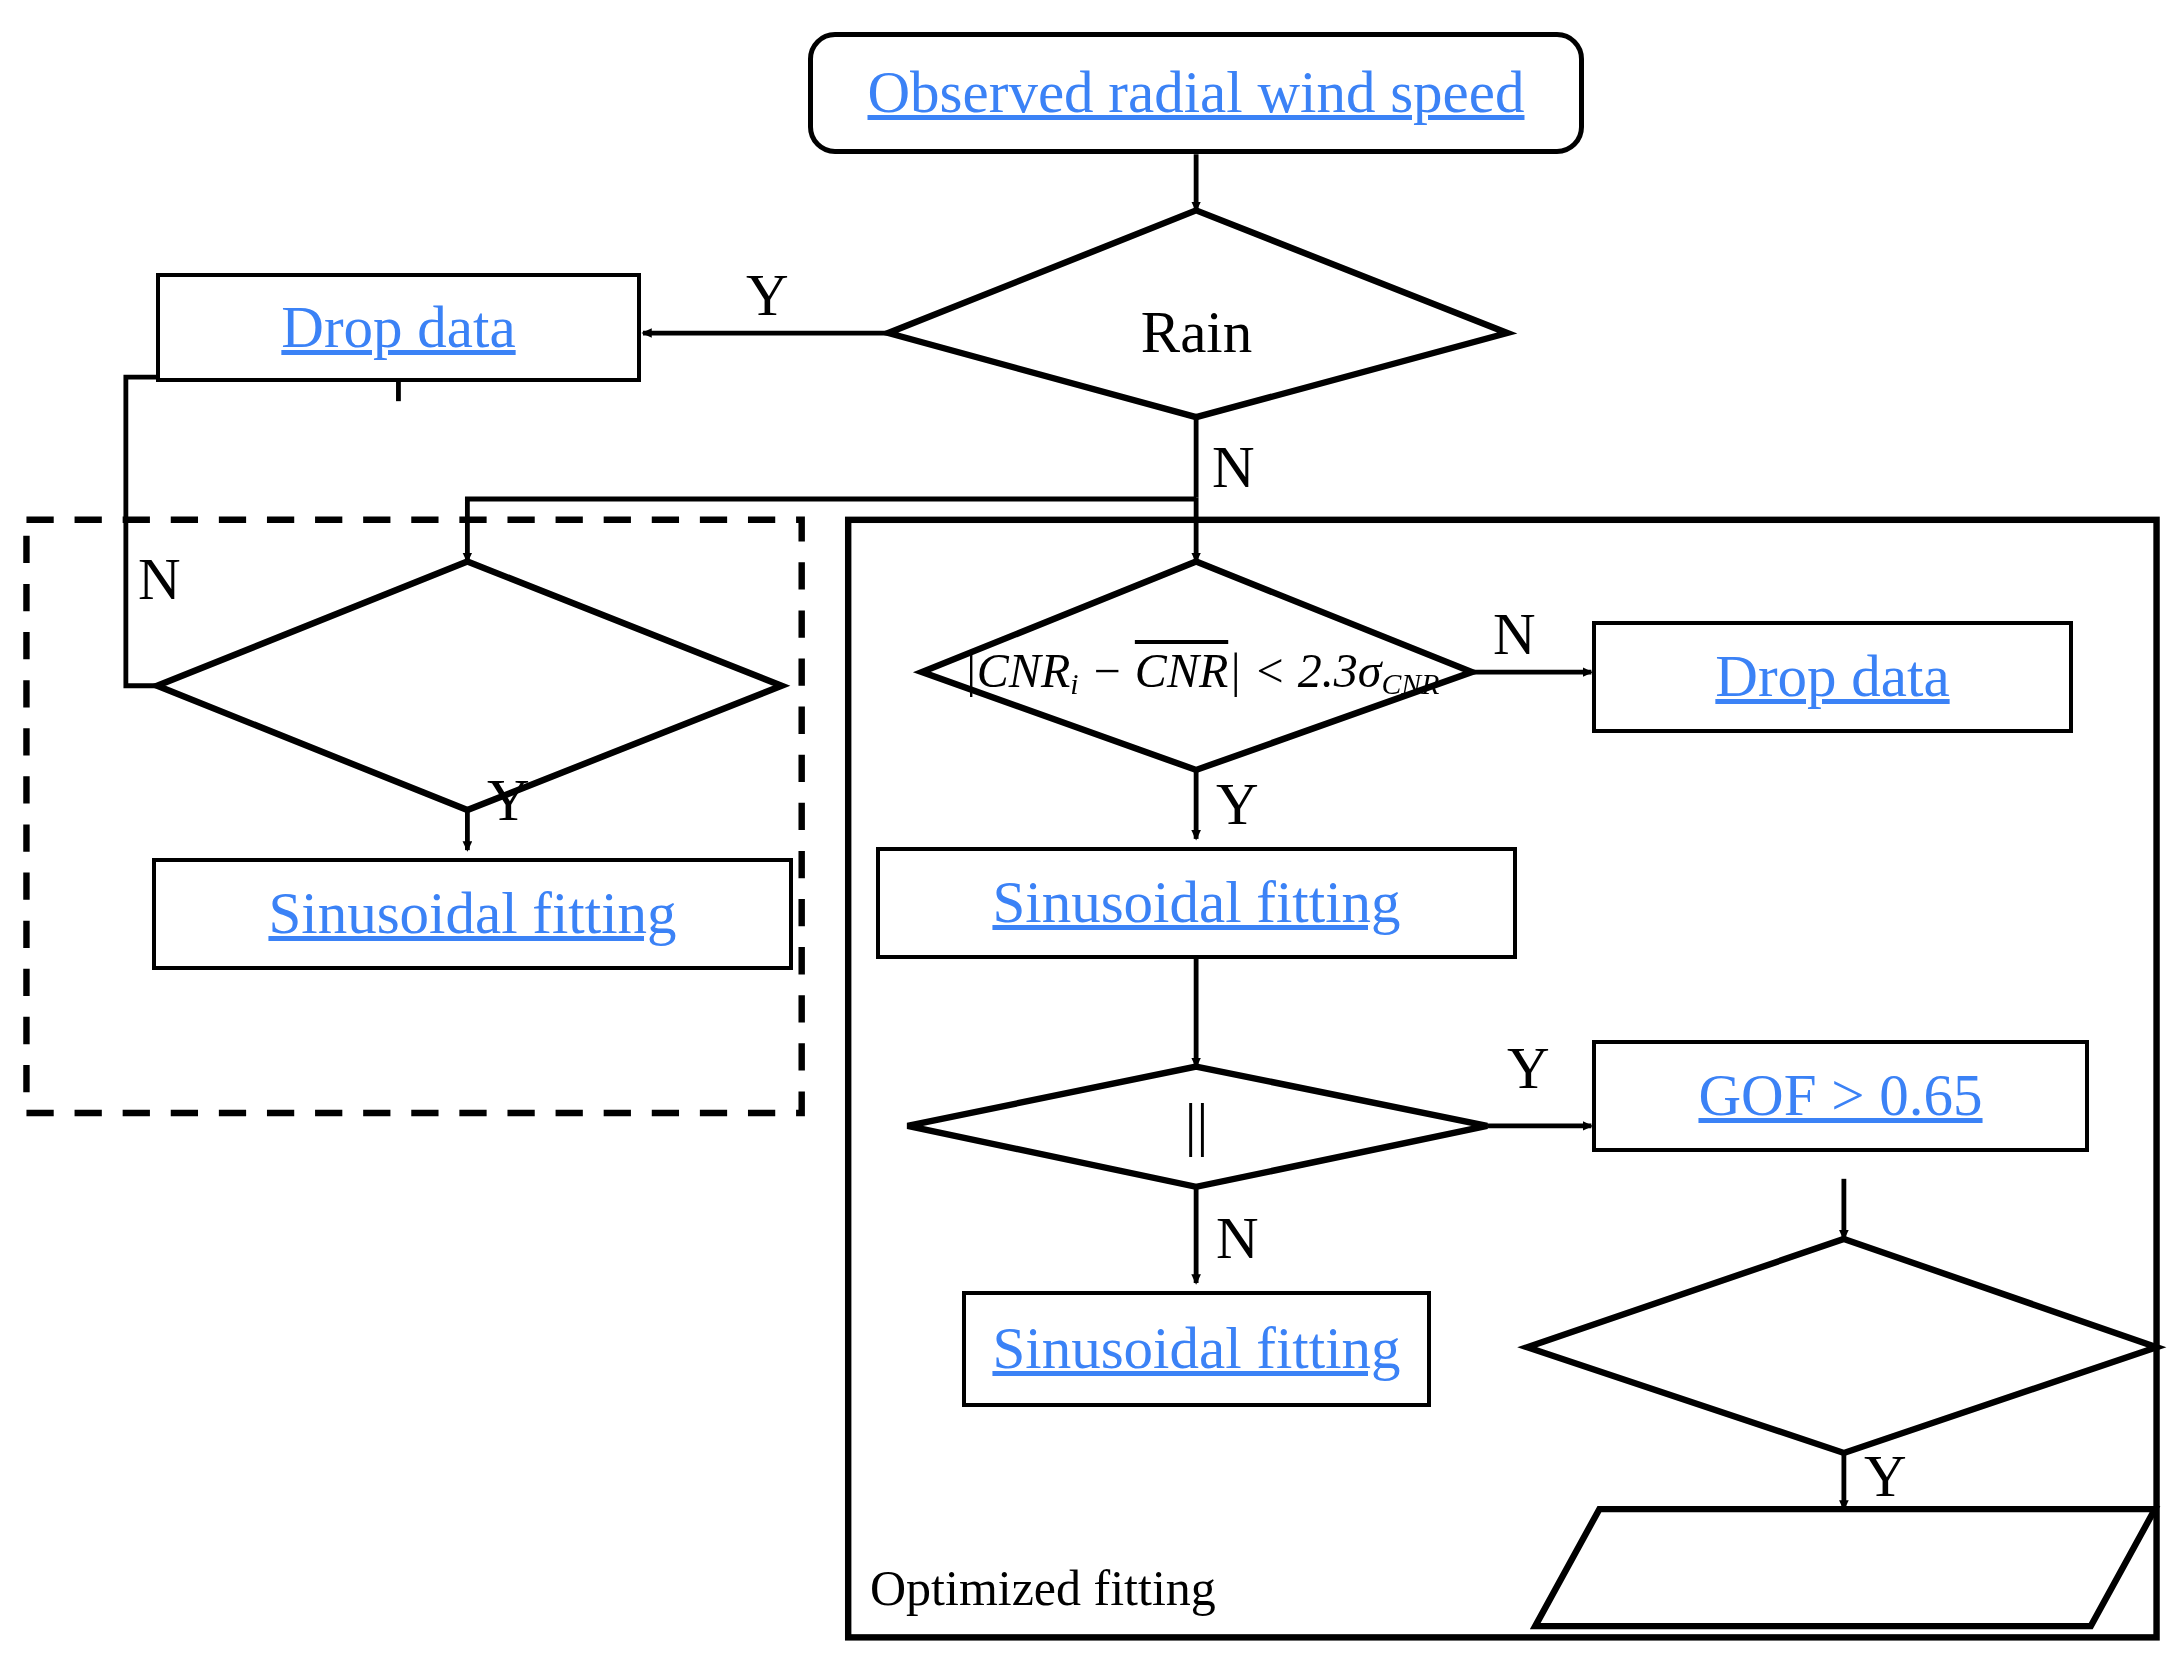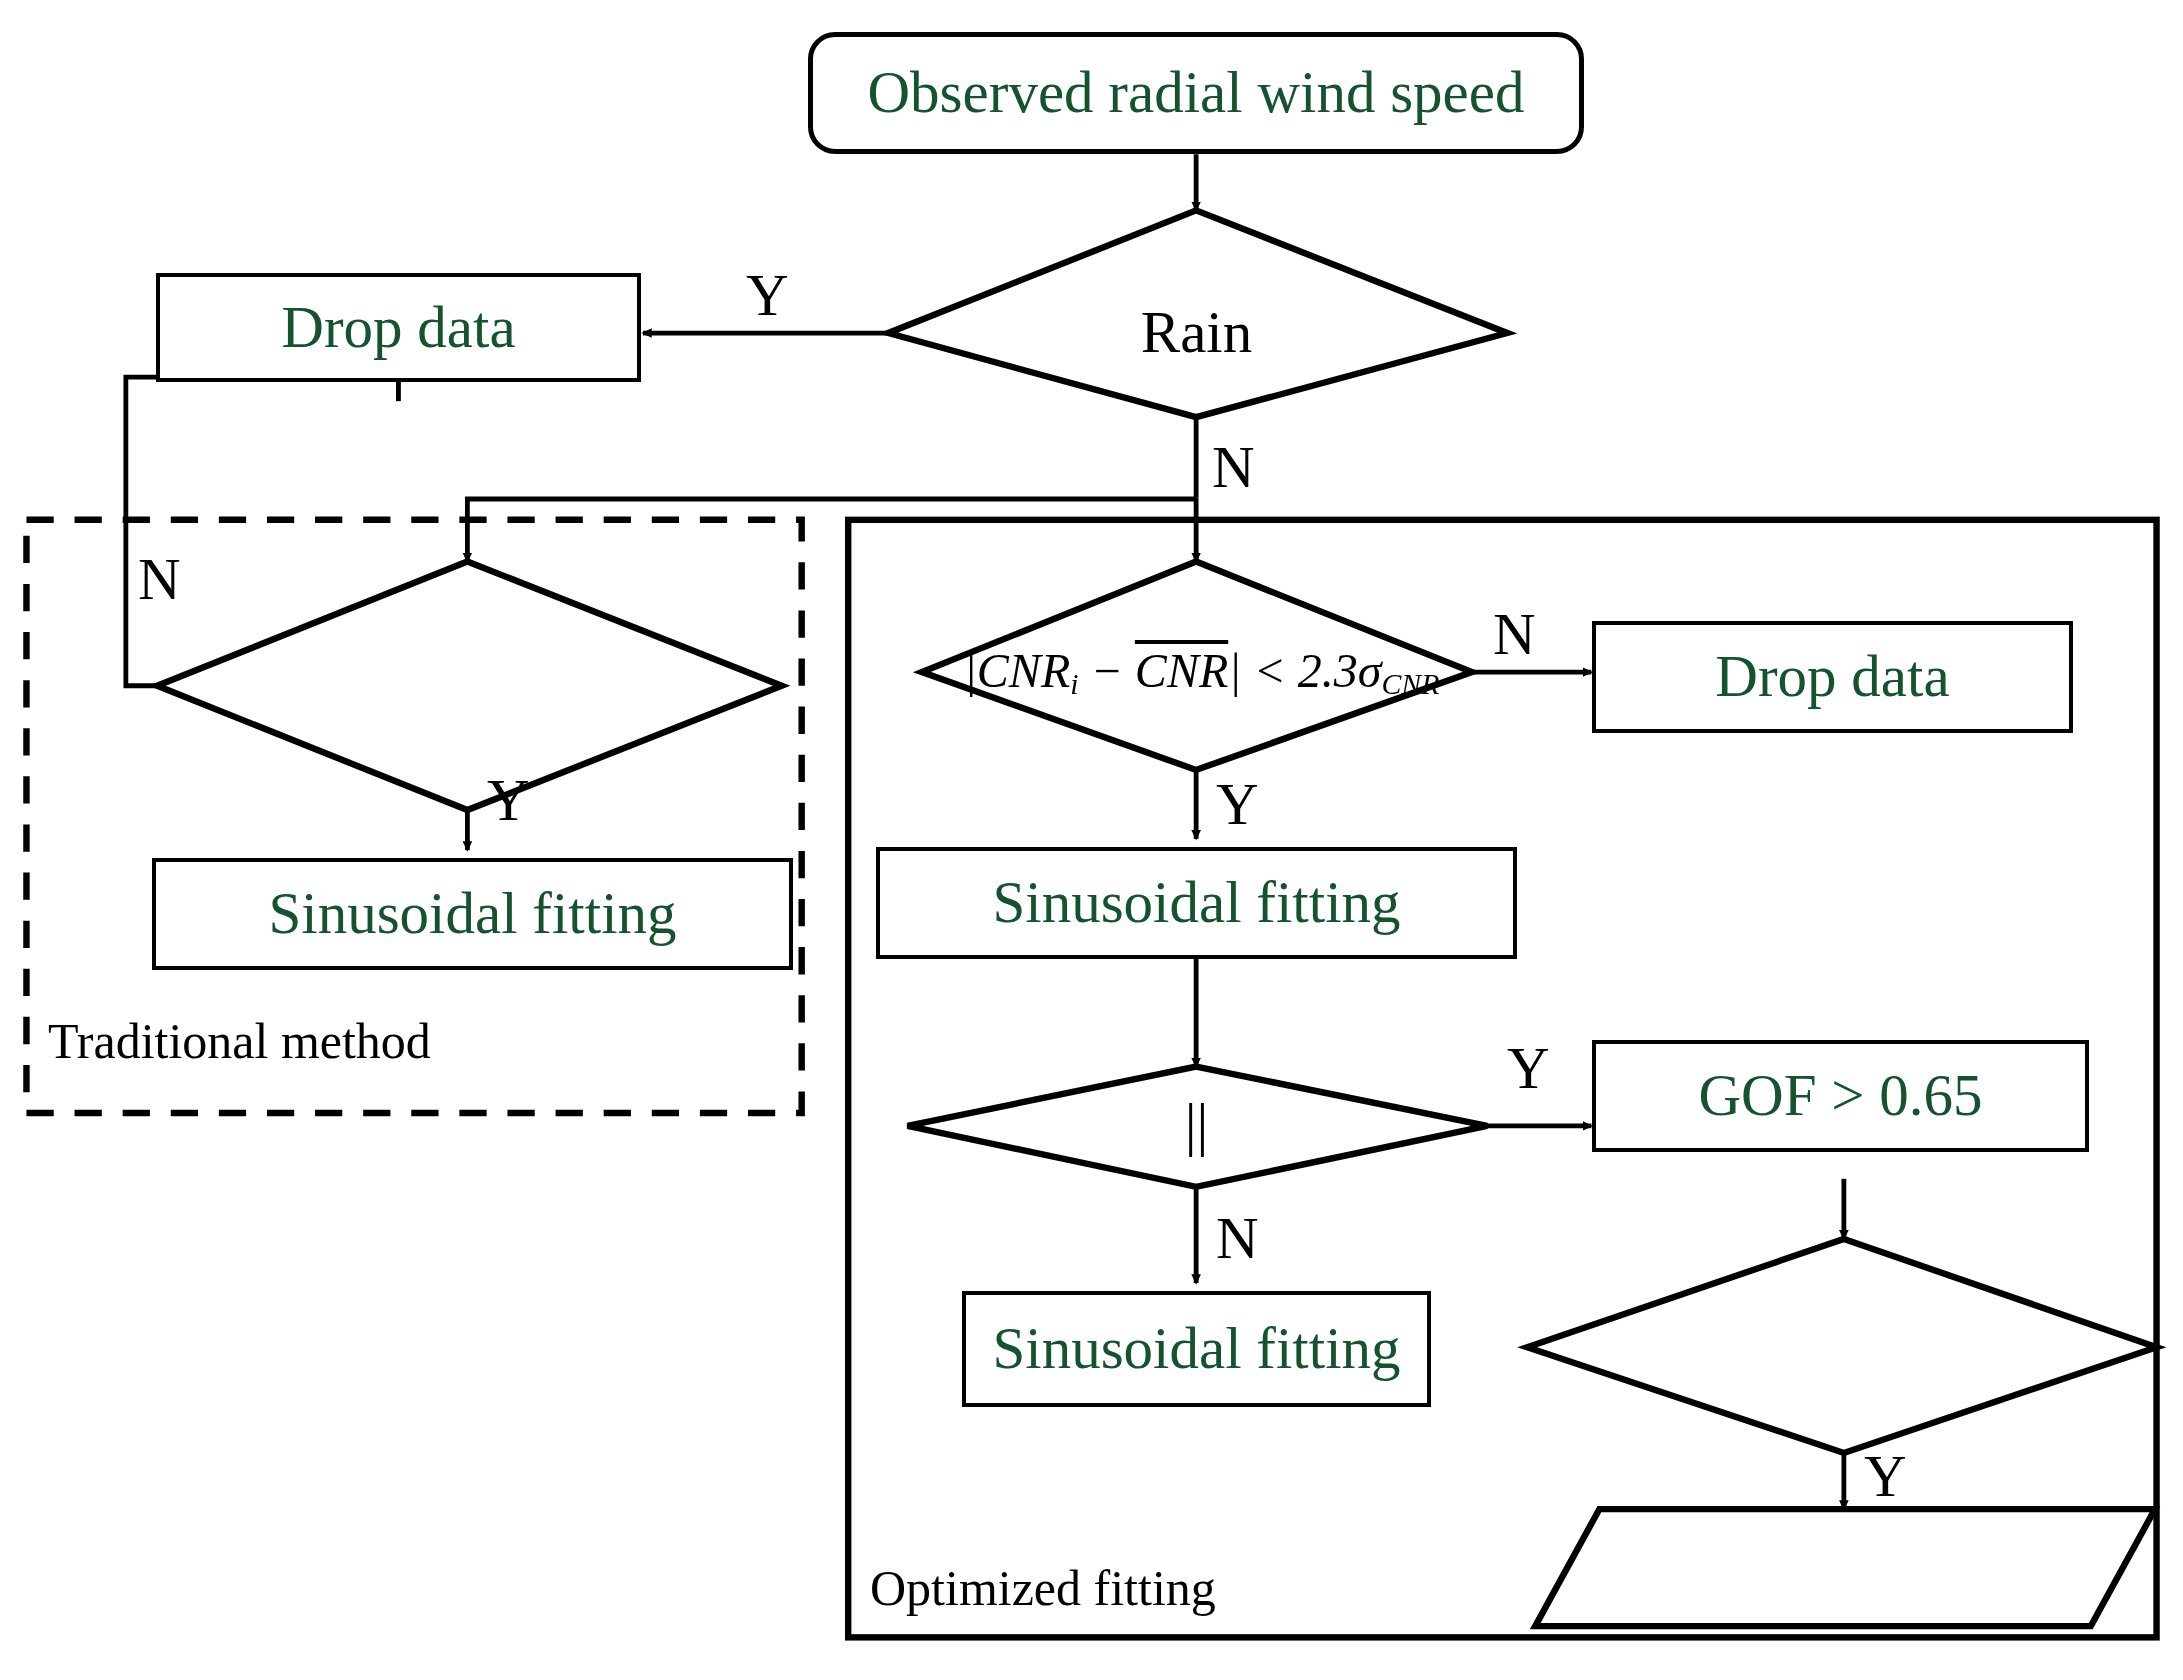--- a/index.html
+++ b/index.html
@@ -1,21 +1,21 @@
 <!DOCTYPE html>
 <html style="font-size:13px"><head>
 <meta charset="utf-8">
 <style>
   html,body{margin:0;padding:0;background:#ffffff;}
   body{width:2183px;height:1681px;font-family:"Liberation Serif","DejaVu Serif",serif;}
   #stage{position:relative;width:2183px;height:1681px;overflow:hidden;background:#fff;}
   svg.layer{position:absolute;left:0;top:0;width:2183px;height:1681px;}
 
   .node{position:absolute;display:flex;align-items:center;justify-content:center;
-        box-sizing:border-box;text-align:center;color:#14532d;line-height:1.05;}
+        box-sizing:border-box;text-align:center;color:#3b82f6;line-height:1.05;text-decoration:underline;}
   .rect{border:4.8px solid #000;background:#fff;margin-top:8px;}
   .round{border:5.6px solid #000;border-radius:27px;background:#fff;}
   .lbl{position:absolute;color:#000;white-space:nowrap;}
   .t-58{font-size:48px;}
   .t-72{font-size:59px;}
 
   .dia-text{position:absolute;display:flex;align-items:center;justify-content:center;
             text-align:right;color:#000;pointer-events:none;}
 
   .grp-label{position:absolute;font-size:50px;color:#000;white-space:nowrap;}
@@ -158,21 +158,18 @@
   <div class="lbl t-72" style="left:1507px;top:1034px;">
     <span>Y</span>
   </div>
   <div class="lbl t-72" style="left:1216px;top:1204px;">
     <span>N</span>
   </div>
   <div class="lbl t-72" style="left:1864px;top:1442px;">
     <span>Y</span>
   </div>
 
-  <div class="grp-label" style="left:48px;top:1012px;">
-    <span>Traditional method</span>
-  </div>
   <div class="grp-label" style="left:870px;top:1559px;">
     <span>Optimized fitting</span>
   </div>
 
 </div>
 
 
 </body></html>

